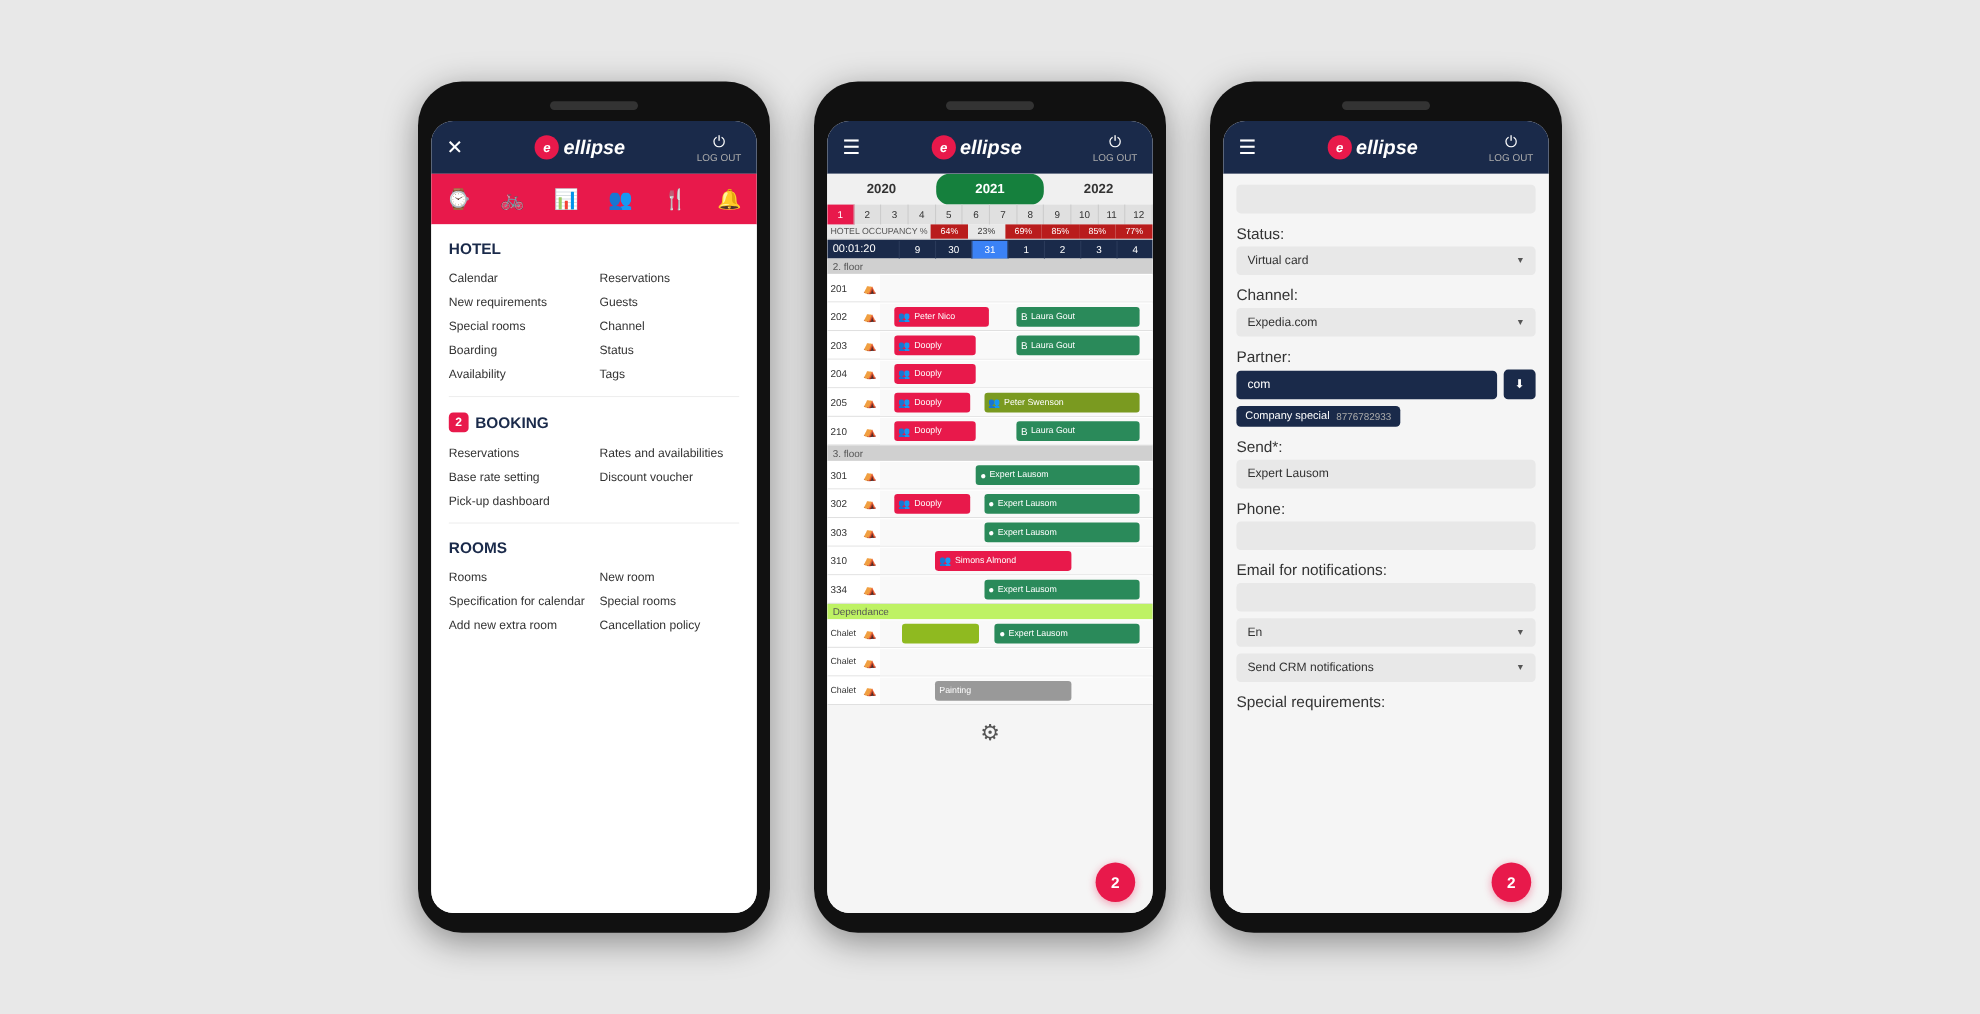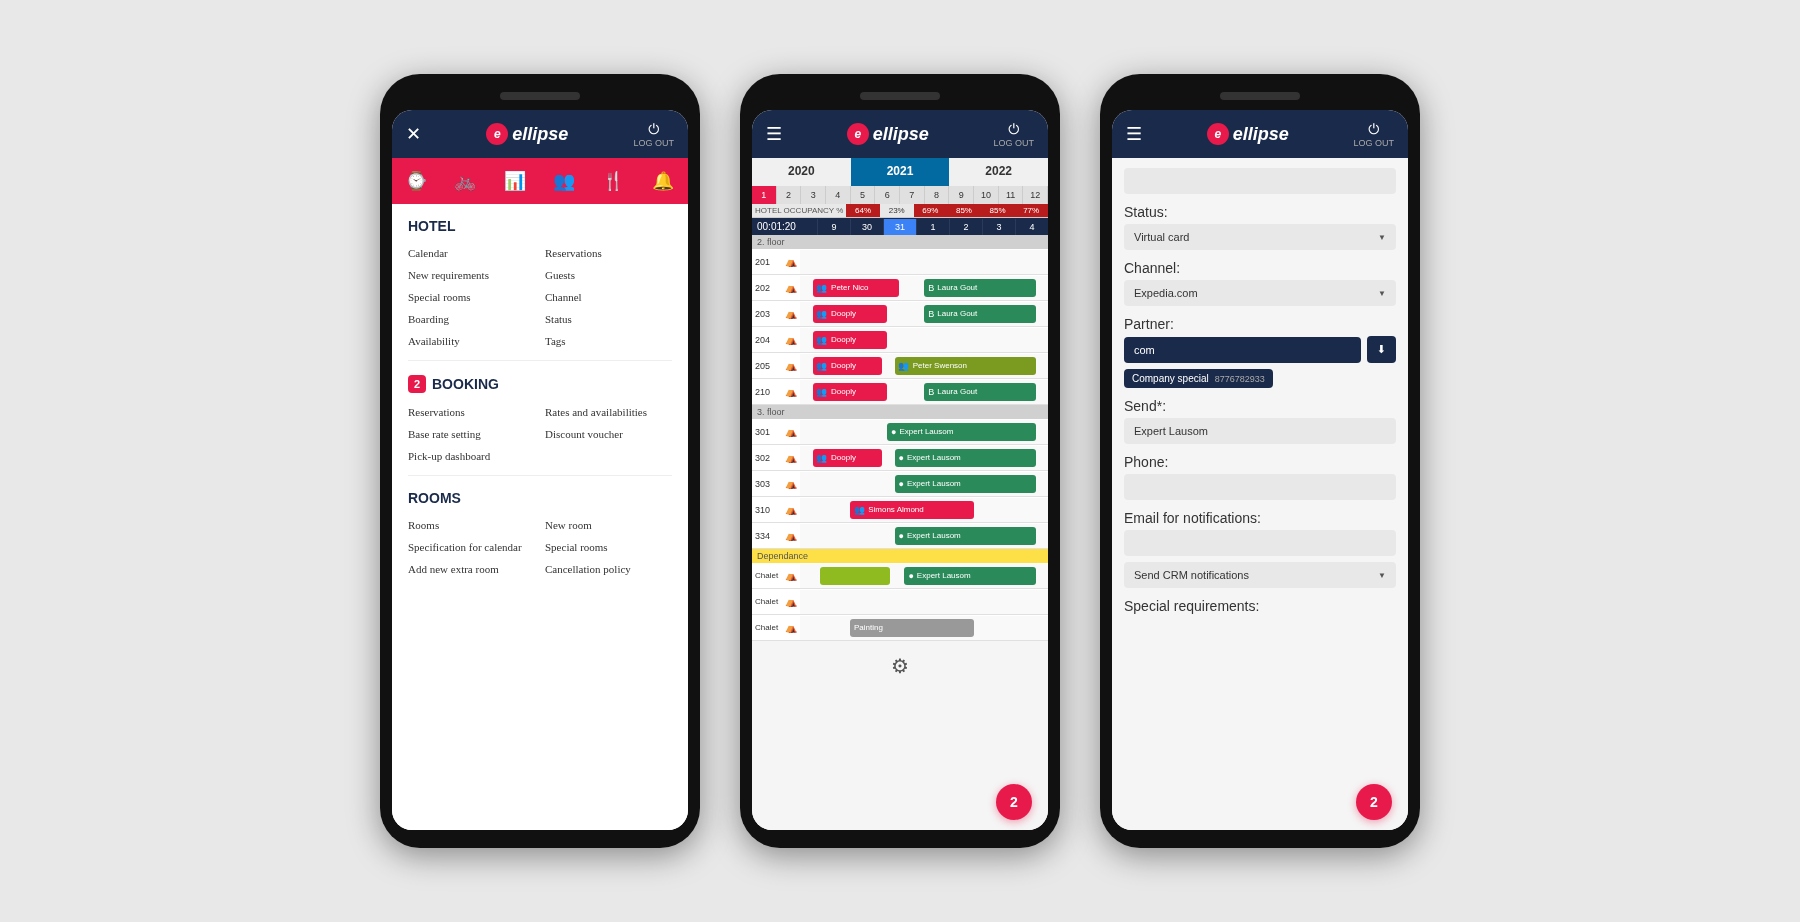--- a/index.html
+++ b/index.html
@@ -130,21 +130,20 @@
       color: #1a2a4a;
       margin-bottom: 10px;
       margin-top: 14px;
     }
     .menu-section-title:first-child { margin-top: 0; }
     .menu-grid {
       display: grid;
       grid-template-columns: 1fr 1fr;
       gap: 4px 10px;
       margin-bottom: 4px;
-      font-family: Liberation Serif, serif;
     }
     .menu-item {
       font-size: 11px;
       color: #333;
       padding: 3px 0;
       cursor: pointer;
     }
     .booking-header {
       display: flex;
       align-items: center;
@@ -184,22 +183,23 @@
       flex: 1;
       text-align: center;
       padding: 6px 0;
       font-size: 12px;
       font-weight: bold;
       color: #333;
       cursor: pointer;
       border-bottom: 2px solid transparent;
     }
     .year-tab.active {
-      background: #0369a1;
-      color: #fff;
+      background: #15803d;
+      color: #fff;
+      border-radius: 12px;
     }
     .month-row {
       display: flex;
       background: #e0e0e0;
     }
     .month-cell {
       flex: 1;
       text-align: center;
       padding: 4px 0;
       font-size: 9px;
@@ -308,21 +308,21 @@
     }
     .res-block .res-icon {
       margin-right: 3px;
       font-size: 9px;
     }
     .res-green { background: #2a8a5a; }
     .res-red { background: #e8194b; }
     .res-olive { background: #7a9a20; }
     .res-gray { background: #999; }
     .section-label {
-      background: #fde047;
+      background: #bef264;
       font-size: 9px;
       color: #555;
       padding: 2px 5px;
     }
 
     
     .form-screen {
       height: calc(720px - 48px);
       overflow-y: auto;
       background: #f5f5f5;
@@ -756,20 +756,25 @@
       <div class="form-field">
         <label class="form-label">Phone:</label>
         <input class="form-input" type="text" placeholder="" style="">
       </div>
 
       <div class="form-field">
         <label class="form-label">Email for notifications:</label>
         <input class="form-input" type="text" placeholder="" style="">
         <div class="form-select-wrap" style="margin-top:6px;">
           <select class="form-select">
+            <option>En</option>
+          </select>
+        </div>
+        <div class="form-select-wrap" style="margin-top:6px;">
+          <select class="form-select">
             <option>Send CRM notifications</option>
           </select>
         </div>
       </div>
 
       <div class="form-field">
         <label class="form-label">Special requirements:</label>
       </div>
     </div>
 

